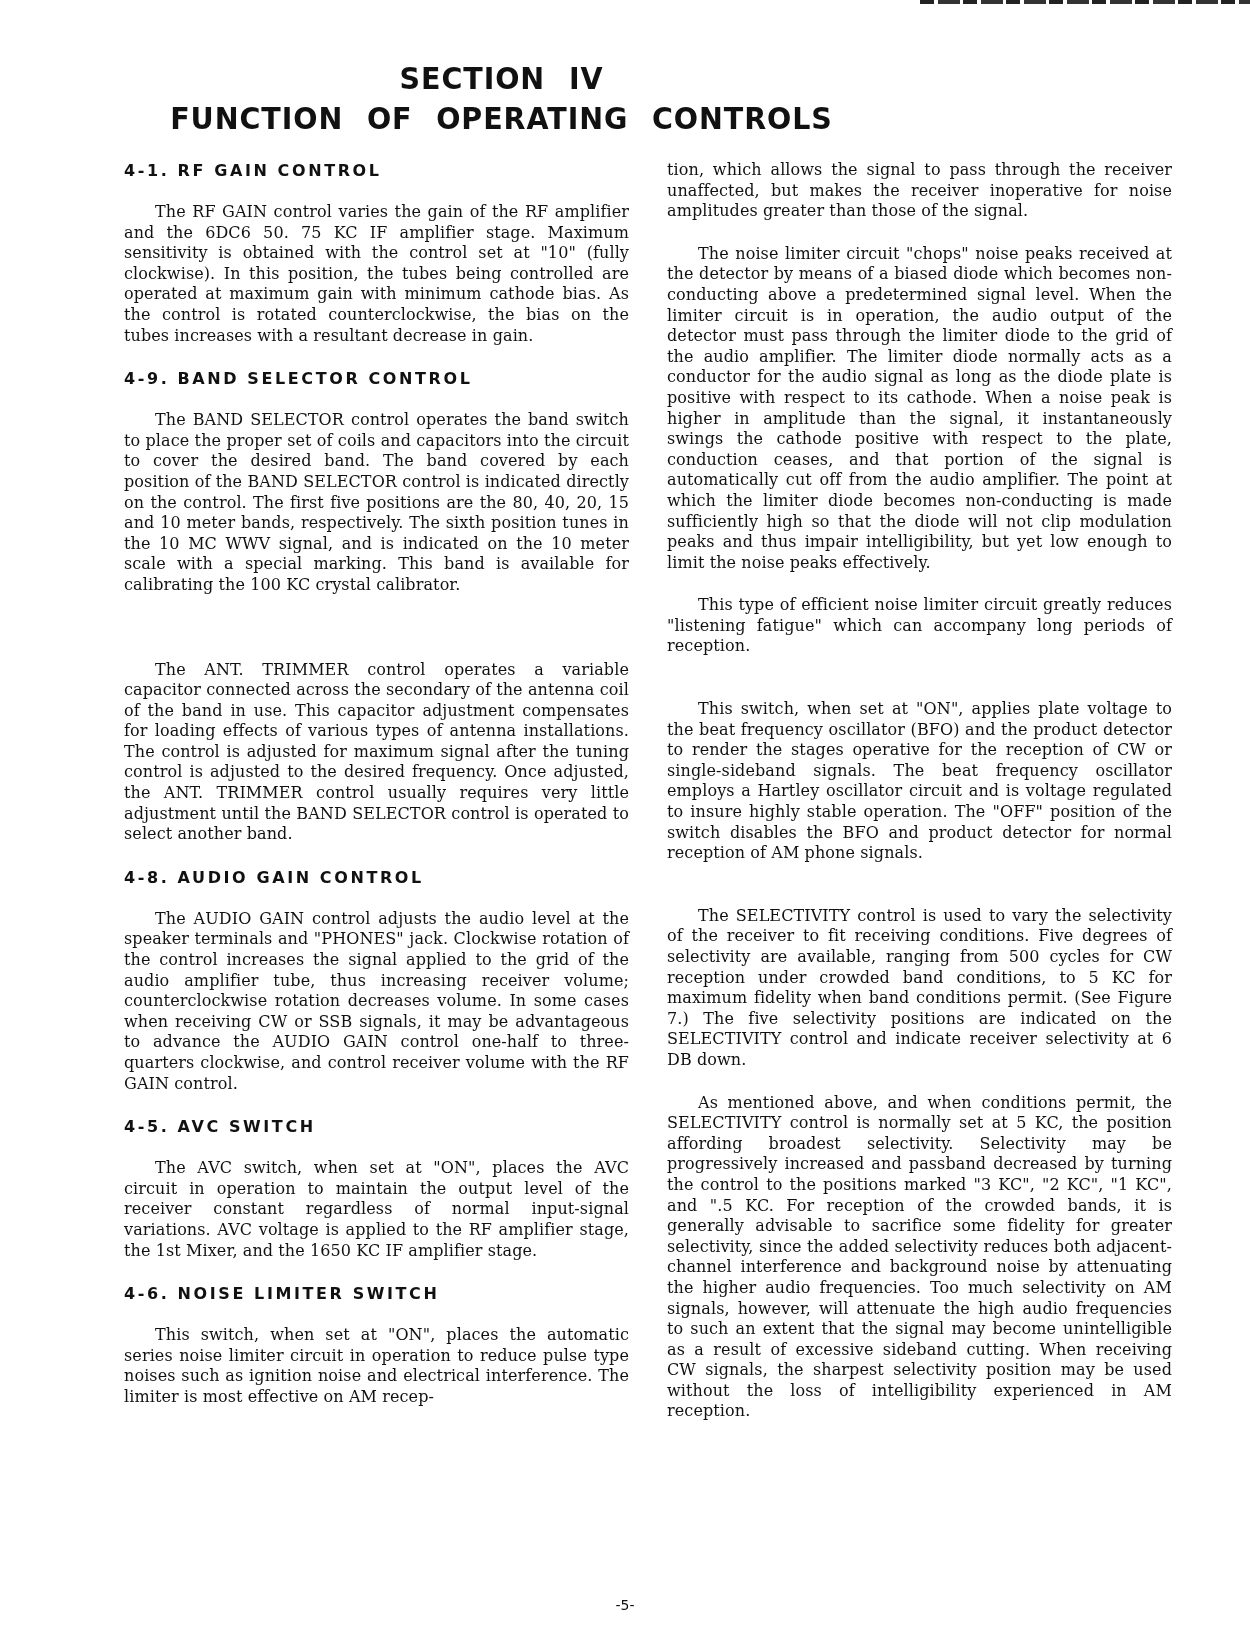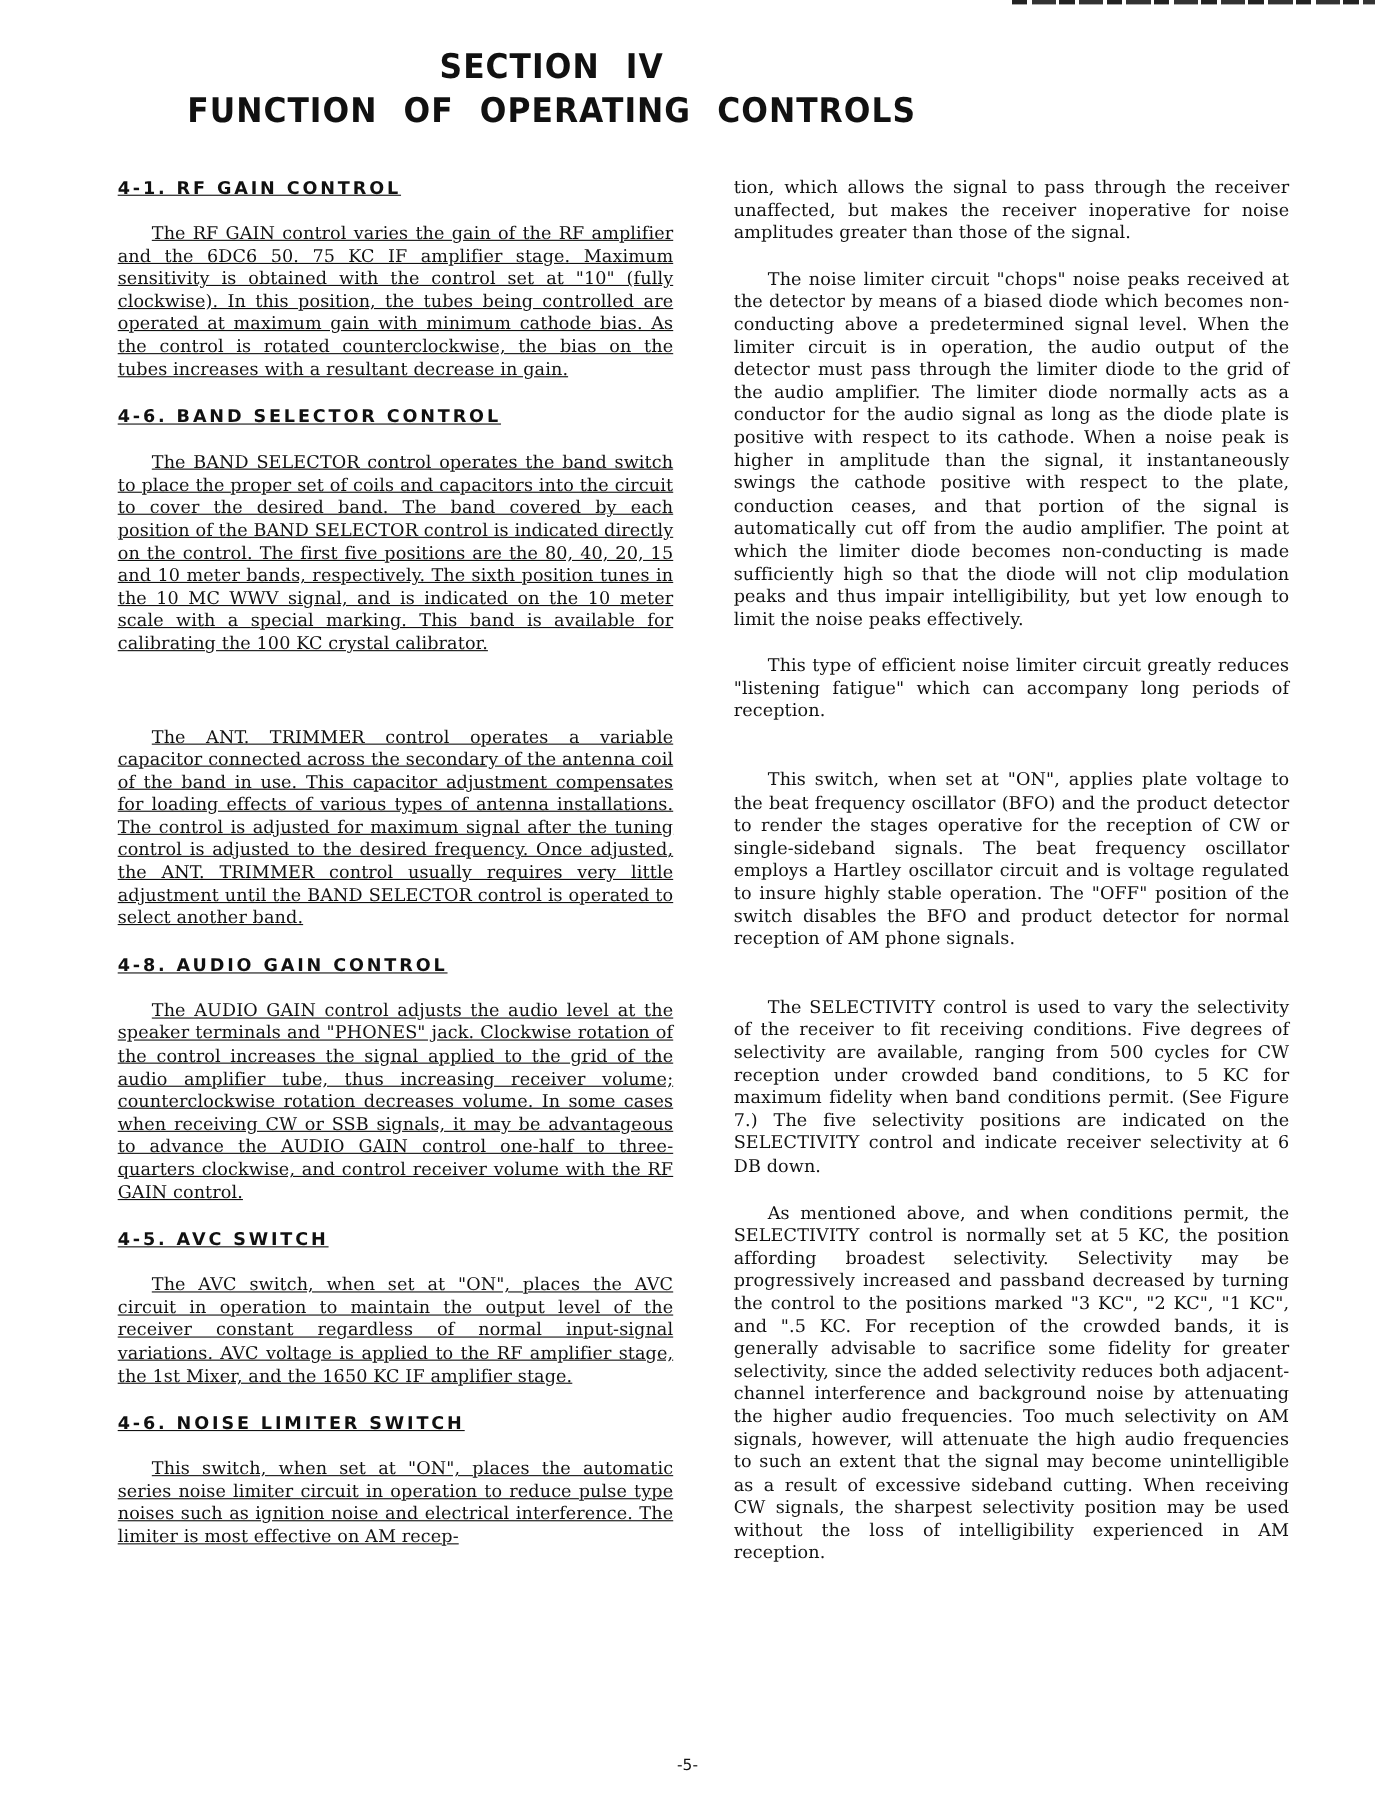--- a/index.html
+++ b/index.html
@@ -5,28 +5,28 @@
   html, body { margin: 0; padding: 0; background: #ffffff; }
   body {
     width: 1250px; height: 1637px; position: relative; overflow: hidden;
     color: #111111;
     font-family: "DejaVu Serif", "Liberation Serif", serif;
   }
   .scan-edge {
     position: absolute; top: 0; right: 0; width: 330px; height: 4px;
     background: repeating-linear-gradient(90deg, #222 0 14px, #fff 14px 18px, #333 18px 40px, #fff 40px 43px);
   }
-  .title-block { position: absolute; top: 41px; left: 0; width: 1003px; text-align: center; }
+  .title-block { position: absolute; top: 58px; left: 0; width: 1003px; text-align: center; }
   .title-line {
     font-family: "DejaVu Sans", "Liberation Sans", sans-serif;
     font-weight: bold; font-size: 31px; letter-spacing: 1px; line-height: 40px;
     transform: scaleX(0.92); word-spacing: 14px;
   }
   .column { position: absolute; top: 160px; width: 505px; }
-  .col-left { left: 107px; text-decoration: underline; }
+  .col-left { left: 124px; }
   .col-right { left: 667px; }
   .section-heading {
     font-family: "DejaVu Sans", "Liberation Sans", sans-serif;
     font-weight: bold; font-size: 16px; letter-spacing: 2.6px;
     margin: 0; line-height: 22px;
   }
   .para {
     font-size: 16px; line-height: 20.6px; text-align: justify;
     margin: 0; text-indent: 31px; letter-spacing: 0.1px;
   }
@@ -48,21 +48,21 @@
   <div class="title-line">FUNCTION OF OPERATING CONTROLS</div>
 </div>
 
 <div class="column col-left">
 
   <h2 class="section-heading">4-1. RF GAIN CONTROL</h2>
   <div class="gap-h"></div>
   <p class="para">The RF GAIN control varies the gain of the RF amplifier and the 6DC6 50. 75 KC IF amplifier stage. Maximum sensitivity is obtained with the control set at "10" (fully clockwise). In this position, the tubes being controlled are operated at maximum gain with minimum cathode bias. As the control is rotated counterclockwise, the bias on the tubes increases with a resultant decrease in gain.</p>
   <div class="gap-p"></div>
 
-  <h2 class="section-heading">4-6. BAND SELECTOR CONTROL</h2>
+  <h2 class="section-heading">4-9. BAND SELECTOR CONTROL</h2>
   <div class="gap-h"></div>
   <p class="para">The BAND SELECTOR control operates the band switch to place the proper set of coils and capacitors into the circuit to cover the desired band. The band covered by each position of the BAND SELECTOR control is indicated directly on the control. The first five positions are the 80, 40, 20, 15 and 10 meter bands, respectively. The sixth position tunes in the 10 MC WWV signal, and is indicated on the 10 meter scale with a special marking. This band is available for calibrating the 100 KC crystal calibrator.</p>
   <div class="gap-p" style="height:44px"></div>
 
   <div class="gap-h"></div>
   <p class="para">The ANT. TRIMMER control operates a variable capacitor connected across the secondary of the antenna coil of the band in use. This capacitor adjustment compensates for loading effects of various types of antenna installations. The control is adjusted for maximum signal after the tuning control is adjusted to the desired frequency. Once adjusted, the ANT. TRIMMER control usually requires very little adjustment until the BAND SELECTOR control is operated to select another band.</p>
   <div class="gap-p"></div>
 
   <h2 class="section-heading">4-8. AUDIO GAIN CONTROL</h2>
   <div class="gap-h"></div>

